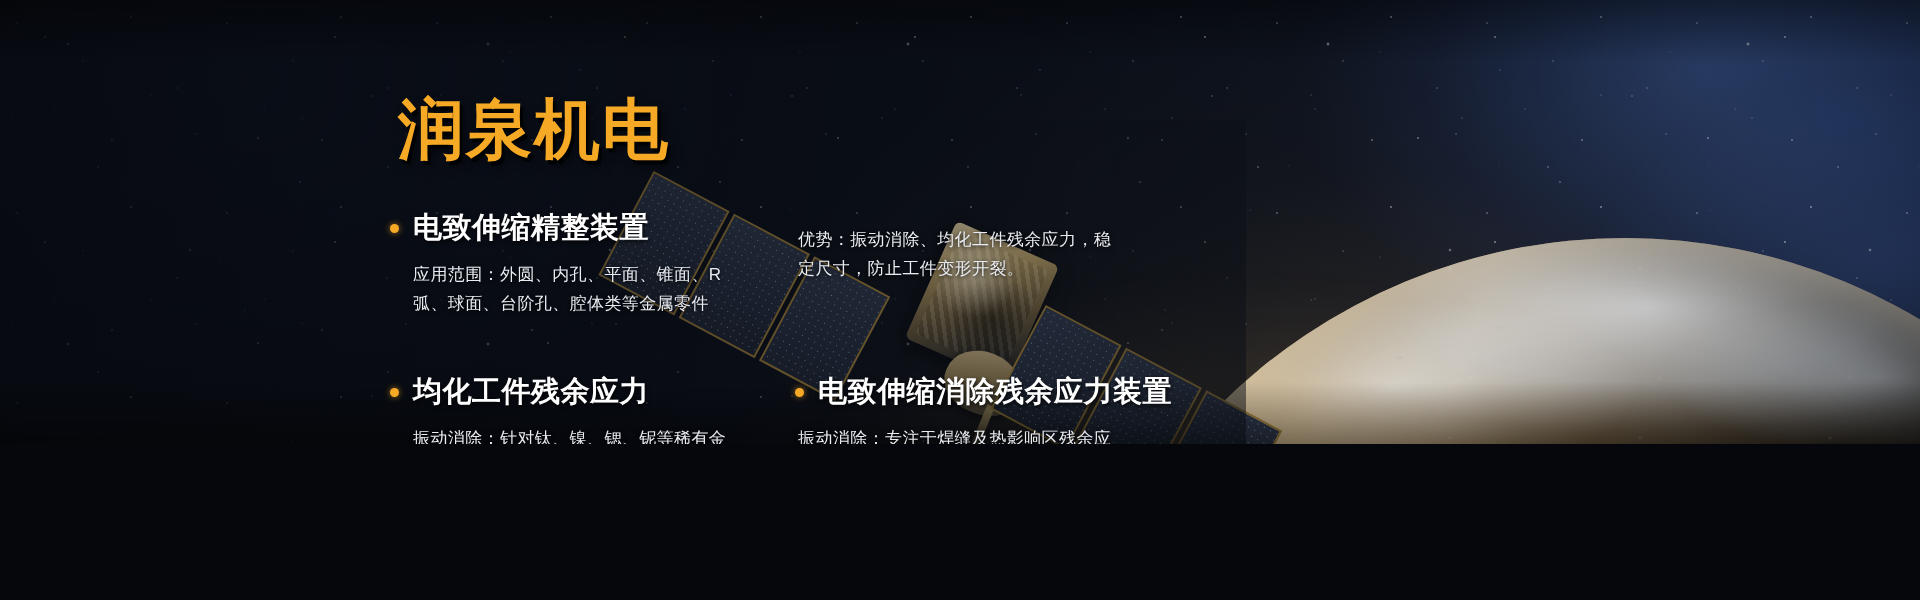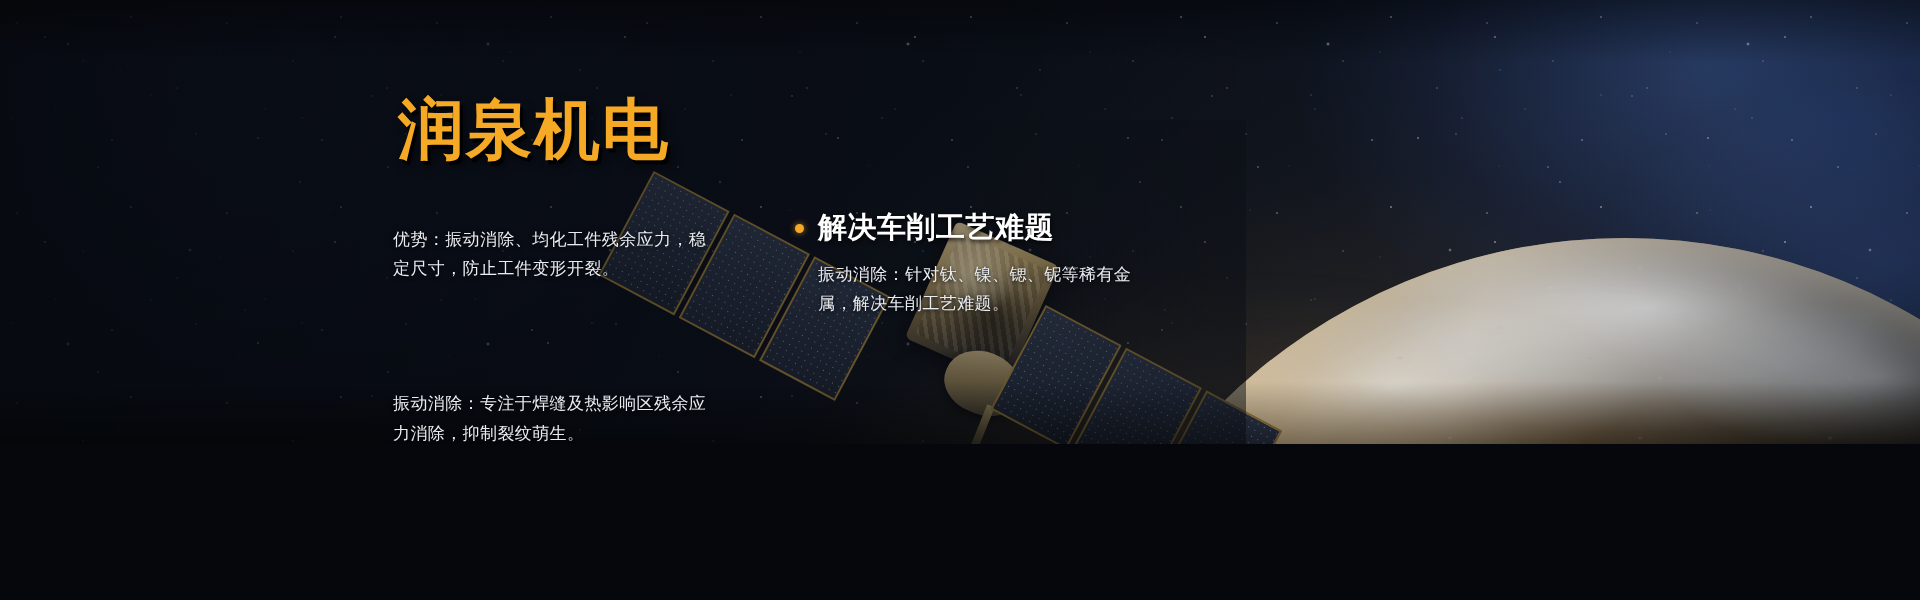--- a/index.html
+++ b/index.html
@@ -408,32 +408,43 @@
 
   <div class="left-scrim"></div>
   <div class="edge-vignette"></div>
 
   <div class="content">
 
     <div class="brand-title">润泉机电</div>
 
     <div class="features">
 
+      <div class="feature col-l">
+        <div class="feat-head">
+          <span class="bullet-dot"></span>
+          <span class="feat-title">电致伸缩精整装置</span>
+        </div>
+        <div class="feat-desc">应用范围：外圆、内孔、平面、锥面、R弧、球面、台阶孔、腔体类等金属零件</div>
+      </div>
 
       <div class="feature col-r">
         <div class="feat-desc">优势：振动消除、均化工件残余应力，稳定尺寸，防止工件变形开裂。</div>
       </div>
 
       <div class="feature col-l">
         <div class="feat-head">
           <span class="bullet-dot"></span>
-          <span class="feat-title">解决车削工艺难题</span>
+          <span class="feat-title">均化工件残余应力</span>
         </div>
         <div class="feat-desc">振动消除：针对钛、镍、锶、铌等稀有金属，解决车削工艺难题。</div>
       </div>
 
       <div class="feature col-r wide">
+        <div class="feat-head">
+          <span class="bullet-dot"></span>
+          <span class="feat-title">电致伸缩消除残余应力装置</span>
+        </div>
         <div class="feat-desc"> 振动消除：专注于焊缝及热影响区残余应力消除，抑制裂纹萌生。</div>
       </div>
 
     </div>
   </div>
 </div>
 
 </body></html>

